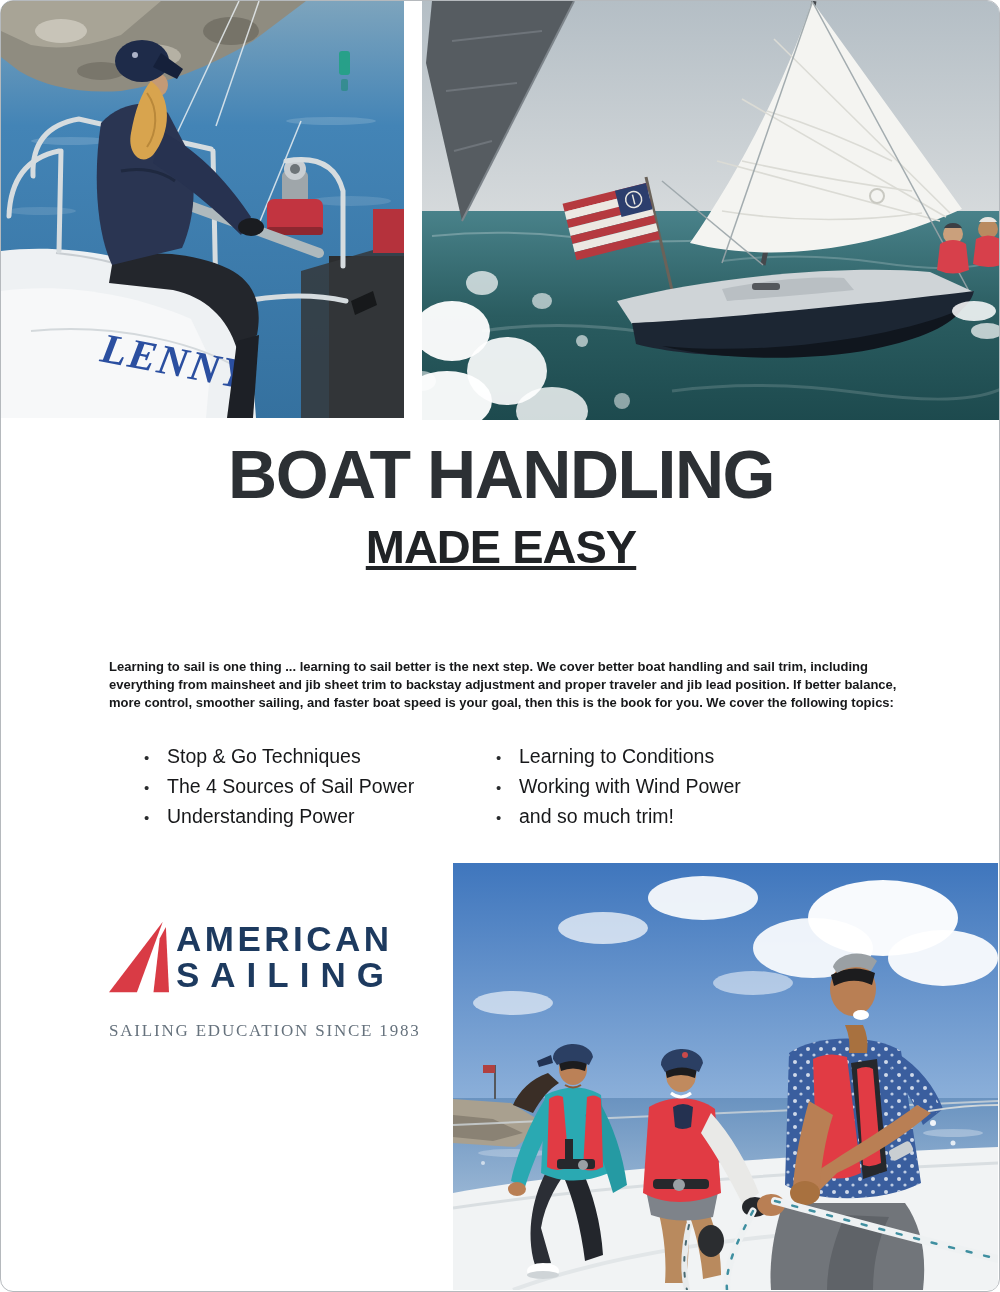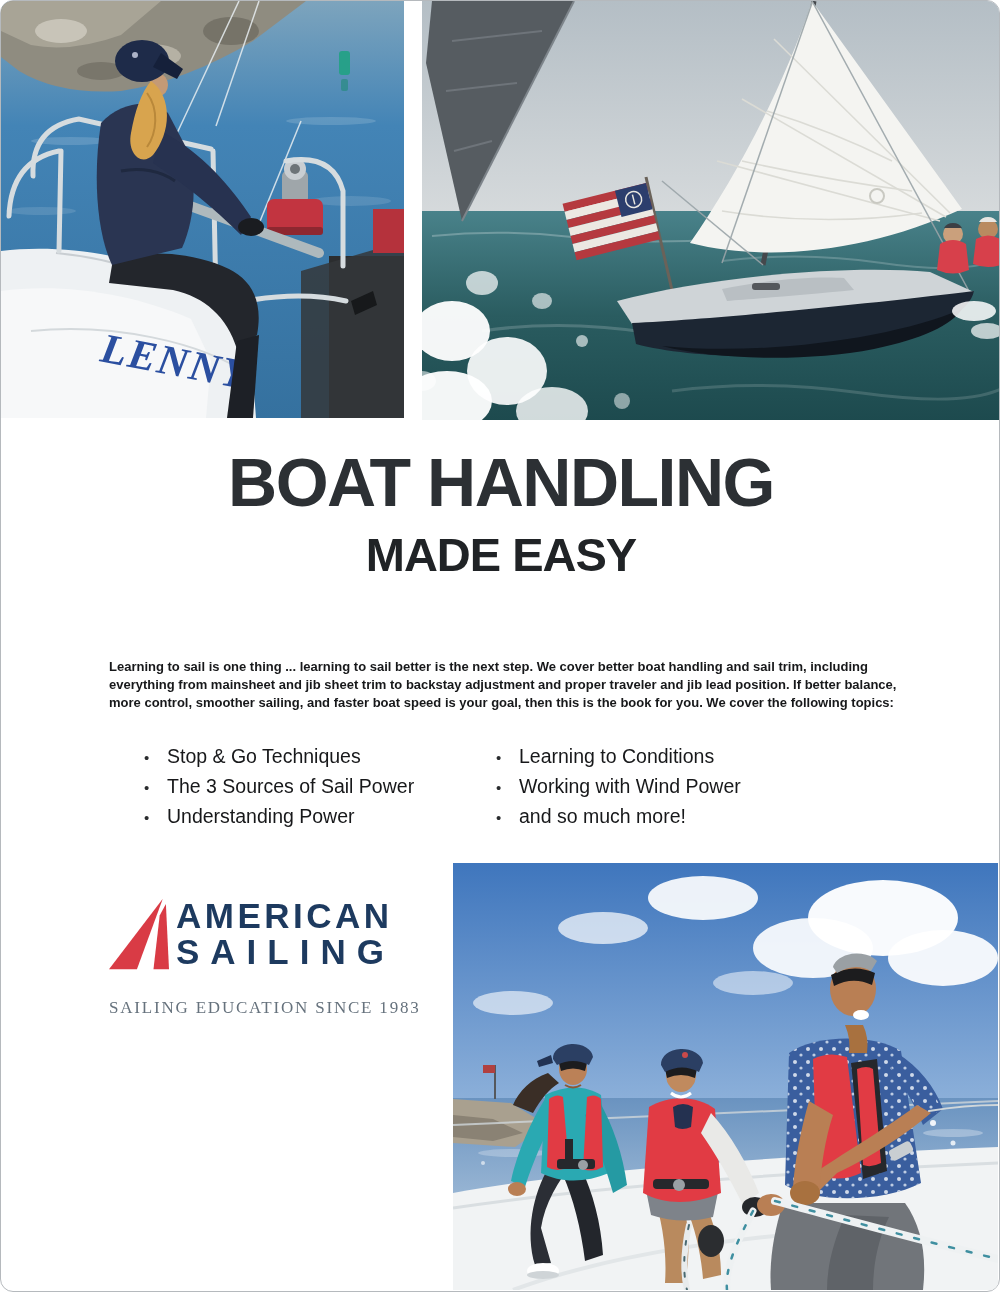--- a/index.html
+++ b/index.html
@@ -8,35 +8,35 @@
     position:relative;width:1000px;height:1292px;background:#ffffff;
     border:1px solid #b5b9bd;border-radius:13px;overflow:hidden;box-sizing:border-box;
   }
   .photo{position:absolute;overflow:hidden;}
   .photo svg{display:block;width:100%;height:100%;}
   #photo-top-left{left:0;top:0;width:403px;height:417px;}
   #photo-top-right{left:421px;top:0;width:579px;height:419px;}
   #photo-bottom-right{left:452px;top:862px;width:545px;height:427px;}
 
   .title-block{position:absolute;left:0;top:437px;width:1000px;text-align:center;color:#2c3034;}
-  .title-main{font-size:68px;line-height:1.08;font-weight:800;letter-spacing:-1.5px;margin:8px;}
-  .title-sub{font-size:47px;font-weight:800;letter-spacing:-1px;margin:8px 0 0 0;color:#202326;}
+  .title-main{font-size:68px;line-height:1.08;font-weight:800;letter-spacing:-1.5px;margin:0;}
+  .title-sub{font-size:47px;font-weight:800;letter-spacing:-1px;margin:8px 0 0 0;color:#202326;text-decoration:underline;}
 
   .intro{
     position:absolute;left:108px;top:644px;width:815px;
     font-size:13px;line-height:1.4;color:#17181a;font-weight:700;
   }
   .topics{position:absolute;left:0;top:744px;width:1000px;}
   .topic-col{position:absolute;top:0;}
   .topic-col.left{left:143px;width:330px;}
   .topic-col.right{left:495px;width:330px;}
   .topic-item{display:flex;align-items:baseline;height:30px;font-size:19.5px;color:#17181a;font-weight:500;}
   .topic-bullet{width:23px;font-size:15px;color:#2a2c2e;}
 
-  .logo{position:absolute;left:108px;top:897px;width:330px;}
+  .logo{position:absolute;left:108px;top:920px;width:330px;}
   .logo-row{display:flex;align-items:flex-start;}
   .logo-mark{width:60px;height:72px;margin-right:7px;flex:0 0 auto;}
   .logo-words{display:flex;flex-direction:column;}
   .logo-line1{font-size:35px;font-weight:800;color:#1d3a5f;letter-spacing:3.5px;line-height:1.0;}
   .logo-line2{font-size:35px;font-weight:800;color:#1d3a5f;letter-spacing:11px;line-height:1.08;text-align:right;}
   .logo-tagline{
     font-family:"Liberation Serif","DejaVu Serif",serif;
     font-size:17px;color:#66727d;letter-spacing:1.8px;margin-top:27px;white-space:nowrap;
   }
 </style>
@@ -248,39 +248,39 @@
   <p class="intro">Learning to sail is one thing ... learning to sail better is the next step. We cover better boat handling and sail trim, including everything from mainsheet and jib sheet trim to backstay adjustment and proper traveler and jib lead position. If better balance, more control, smoother sailing, and faster boat speed is your goal, then this is the book for you. We cover the following topics:</p>
 
   <div class="topics">
     <div class="topic-col left">
       <div class="topic-item">
         <span class="topic-bullet">•</span>
         <span>Stop &amp; Go Techniques</span>
       </div>
       <div class="topic-item">
         <span class="topic-bullet">•</span>
-        <span>The 3 Sources of Sail Power</span>
+        <span>The 4 Sources of Sail Power</span>
       </div>
       <div class="topic-item">
         <span class="topic-bullet">•</span>
         <span>Understanding Power</span>
       </div>
     </div>
     <div class="topic-col right">
       <div class="topic-item">
         <span class="topic-bullet">•</span>
         <span>Learning to Conditions</span>
       </div>
       <div class="topic-item">
         <span class="topic-bullet">•</span>
         <span>Working with Wind Power</span>
       </div>
       <div class="topic-item">
         <span class="topic-bullet">•</span>
-        <span>and so much more!</span>
+        <span>and so much trim!</span>
       </div>
     </div>
   </div>
 
   <div class="logo">
     <div class="logo-row">
       <svg class="logo-mark" viewBox="0 0 58 68">
         <polygon points="52,0 0,68 27,68" fill="#d93b45"></polygon>
         <polygon points="55,5 58,68 43,68 49,16" fill="#d93b45"></polygon>
       </svg>

